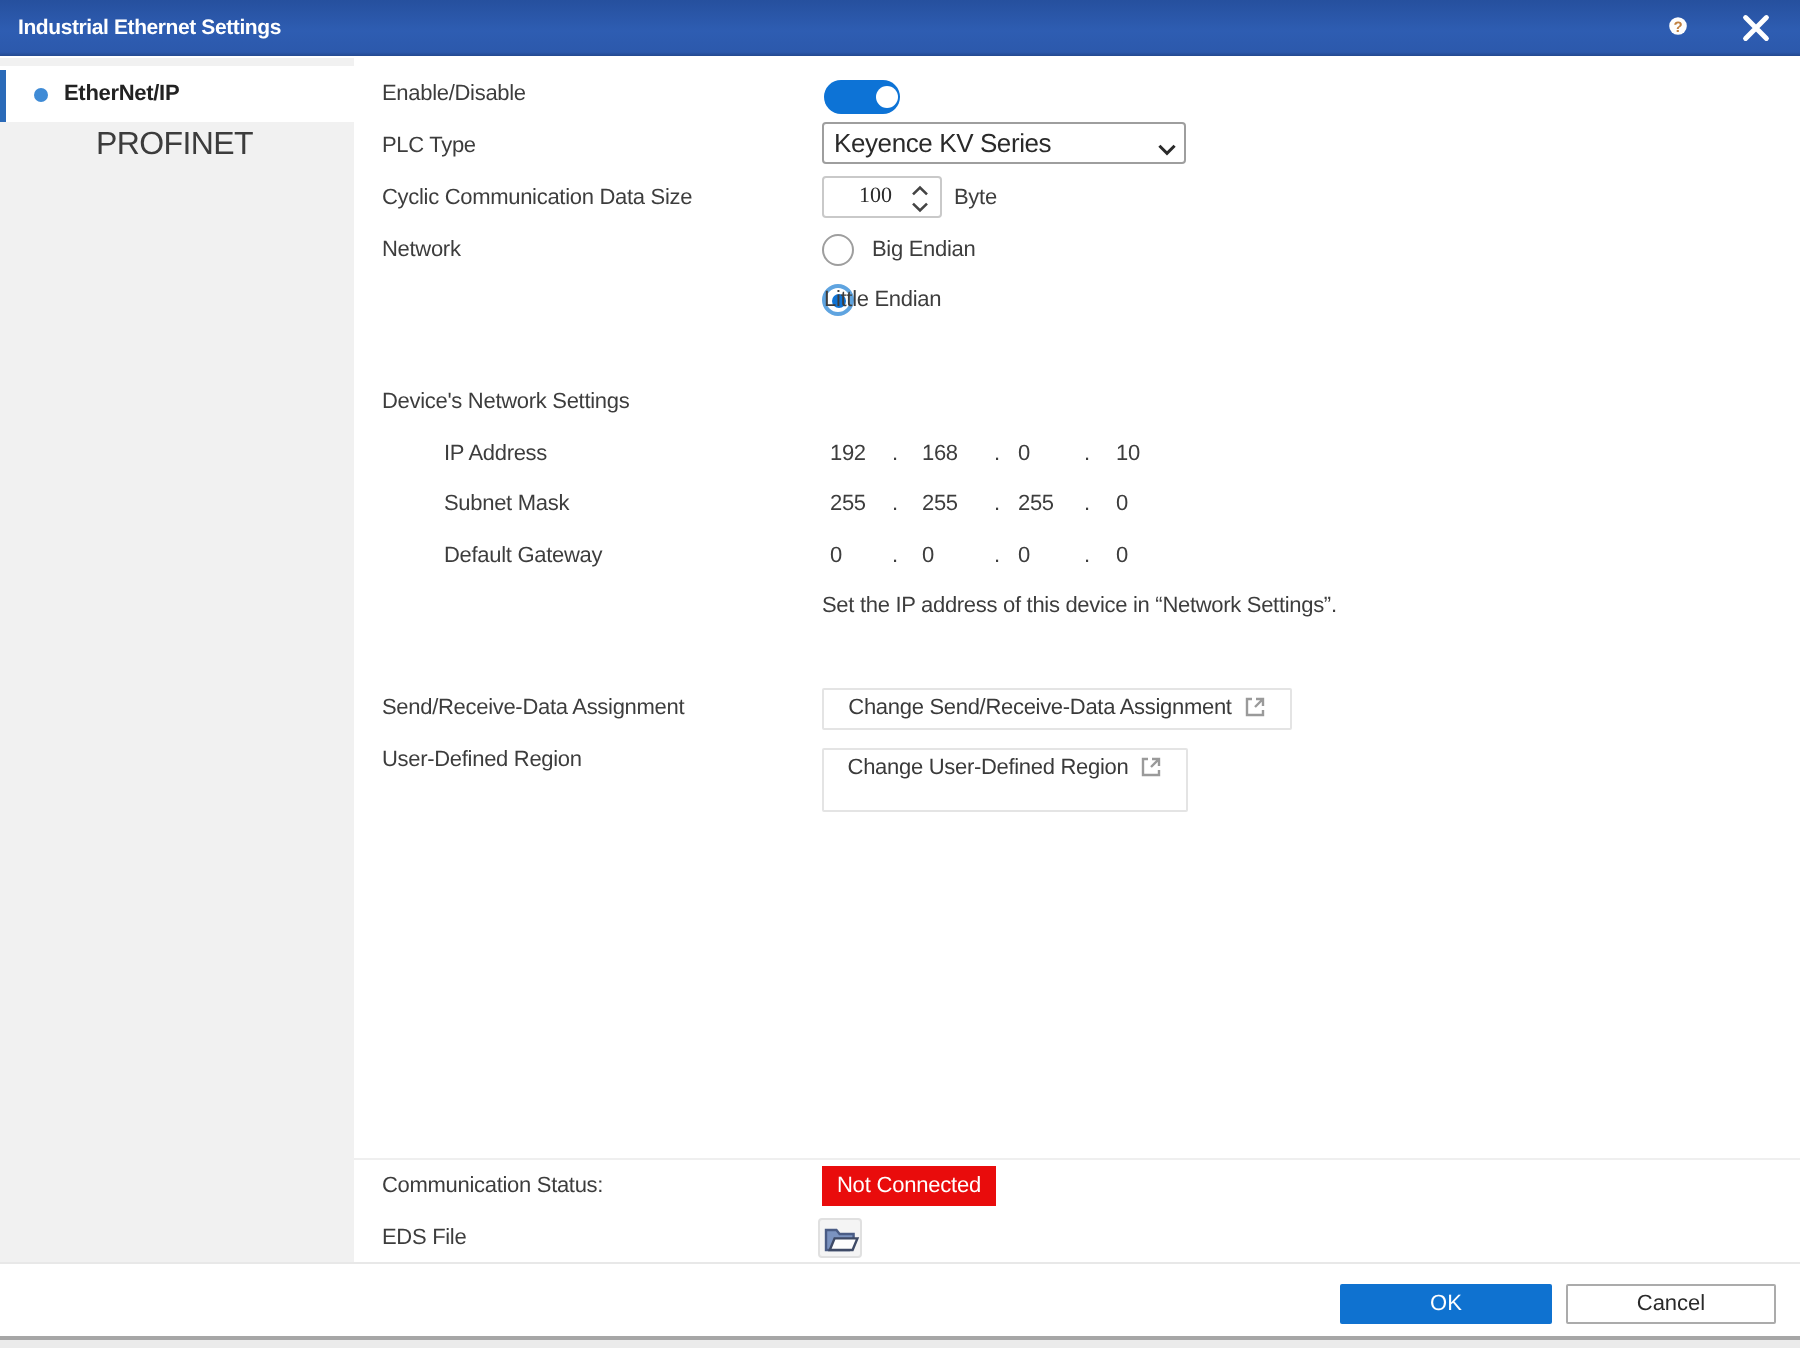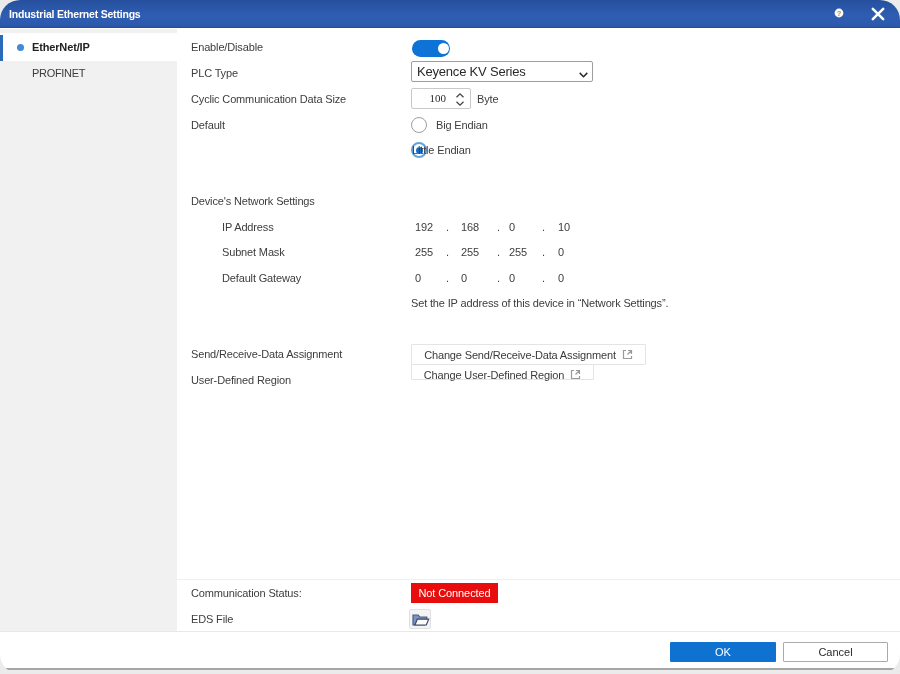--- a/index.html
+++ b/index.html
@@ -1,26 +1,26 @@
 <!DOCTYPE html>
 <html><head>
 <meta charset="utf-8">
 <style>
   html,body{margin:0;padding:0;}
   body{width:900px;height:674px;background:#ebebeb;font-family:"Liberation Sans",sans-serif;}
-  .app{position:relative;width:900px;height:674px;overflow:hidden;border-radius:20px;}
+  .app{position:relative;width:900px;height:674px;overflow:hidden;}
   .dialog{position:absolute;left:0;top:0;width:900px;height:670px;background:#fff;border-bottom:2px solid #a6a6a6;box-sizing:border-box;}
   .titlebar{position:absolute;left:0;top:0;width:900px;height:28px;background:linear-gradient(#26509e,#2e5db2 55%,#2c59ac 93%,#24498f 100%);}
   .title{position:absolute;left:9px;top:0;height:28px;line-height:29px;color:#fff;font-size:10.5px;letter-spacing:-0.2px;font-weight:bold;}
   .sidebar{position:absolute;left:0;top:29px;width:177px;height:603px;background:#f1f1f1;}
   .selrow{position:absolute;left:0;top:4px;width:177px;height:28px;background:#fff;}
   .selbar{position:absolute;left:0;top:6px;width:3px;height:26px;background:#2a6ab8;}
   .bullet{position:absolute;left:17px;top:15px;width:7px;height:7px;border-radius:50%;background:#3f8bd6;}
   .nav1{position:absolute;left:32px;top:4px;height:28px;line-height:28px;font-size:11px;letter-spacing:-0.15px;font-weight:bold;color:#222;}
-  .nav2{position:absolute;left:32px;top:30px;height:28px;line-height:28px;font-size:11px;letter-spacing:-0.3px;color:#3c3c3c;}
+  .nav2{position:absolute;left:48px;top:30px;height:28px;line-height:28px;font-size:16px;letter-spacing:-0.3px;color:#3c3c3c;}
   .lb{position:absolute;font-size:11px;letter-spacing:-0.15px;color:#3d3d3d;line-height:18px;white-space:nowrap;}
   .sep{position:absolute;height:1px;background:#efefef;}
   
   .toggle{position:absolute;left:412px;top:40px;width:38px;height:17px;border-radius:9px;background:#0d73d6;}
   .knob{position:absolute;left:26px;top:3px;width:11px;height:11px;border-radius:50%;background:#fff;}
   
   .select{position:absolute;left:411px;top:61px;width:182px;height:21px;background:#fff;border:1px solid #9e9e9e;border-radius:2px;box-sizing:border-box;}
   .select .txt{position:absolute;left:5px;top:0;line-height:20px;font-size:13px;letter-spacing:-0.2px;color:#2a2a2a;}
   .select svg{position:absolute;right:4px;top:10px;}
   
@@ -62,21 +62,21 @@
     <div class="selrow"></div>
     <div class="selbar"></div>
     <div class="bullet"></div>
     <div class="nav1">EtherNet/IP</div>
     <div class="nav2">PROFINET</div>
   </div>
 
   <div class="lb" style="left:191px;top:38px;">Enable/Disable</div>
   <div class="lb" style="left:191px;top:64px;">PLC Type</div>
   <div class="lb" style="left:191px;top:90px;text-align:right;">Cyclic Communication Data Size</div>
-  <div class="lb" style="left:191px;top:116px;">Default</div>
+  <div class="lb" style="left:191px;top:116px;">Network</div>
   <div class="lb" style="left:191px;top:192px;">Device's Network Settings</div>
   <div class="lb" style="left:222px;top:218px;">IP Address</div>
   <div class="lb" style="left:222px;top:243px;">Subnet Mask</div>
   <div class="lb" style="left:222px;top:269px;">Default Gateway</div>
   <div class="lb" style="left:191px;top:345px;">Send/Receive-Data Assignment</div>
   <div class="lb" style="left:411px;top:294px;">Set the IP address of this device in “Network Settings”.</div>
   <div class="lb" style="left:191px;top:371px;">User-Defined Region</div>
   <div class="lb" style="left:191px;top:584px;">Communication Status:</div>
   <div class="lb" style="left:191px;top:610px;">EDS File</div>
 
@@ -130,21 +130,21 @@
   <div class="lb" style="left:509px;top:269px;">0</div>
   <div class="lb" style="left:542px;top:269px;">.</div>
   <div class="lb" style="left:558px;top:269px;">0</div>
 
   <div class="cbtn" style="left:411px;top:344px;width:235px;height:21px;line-height:19px;">
     <span>Change Send/Receive-Data Assignment</span><svg width="11" height="11" viewBox="0 0 11 11">
           <path d="M4 1.5 H1.5 V9.5 H9.5 V7" fill="none" stroke="#9a9a9a" stroke-width="1.2"></path>
           <path d="M6 1.5 H9.5 V5 M9.5 1.5 L5.5 5.5" fill="none" stroke="#9a9a9a" stroke-width="1.2"></path>
         </svg>
   </div>
-  <div class="cbtn" style="left:411px;top:364px;width:183px;height:16px;line-height:18px;">
+  <div class="cbtn" style="left:411px;top:374px;width:183px;height:32px;line-height:18px;">
     <span>Change User-Defined Region</span><svg width="11" height="11" viewBox="0 0 11 11">
           <path d="M4 1.5 H1.5 V9.5 H9.5 V7" fill="none" stroke="#9a9a9a" stroke-width="1.2"></path>
           <path d="M6 1.5 H9.5 V5 M9.5 1.5 L5.5 5.5" fill="none" stroke="#9a9a9a" stroke-width="1.2"></path>
         </svg>
   </div>
 
   <div class="sep" style="left:177px;top:579px;width:723px;"></div>
   <div class="badge">Not Connected</div>
 
   <div class="fbtn">

